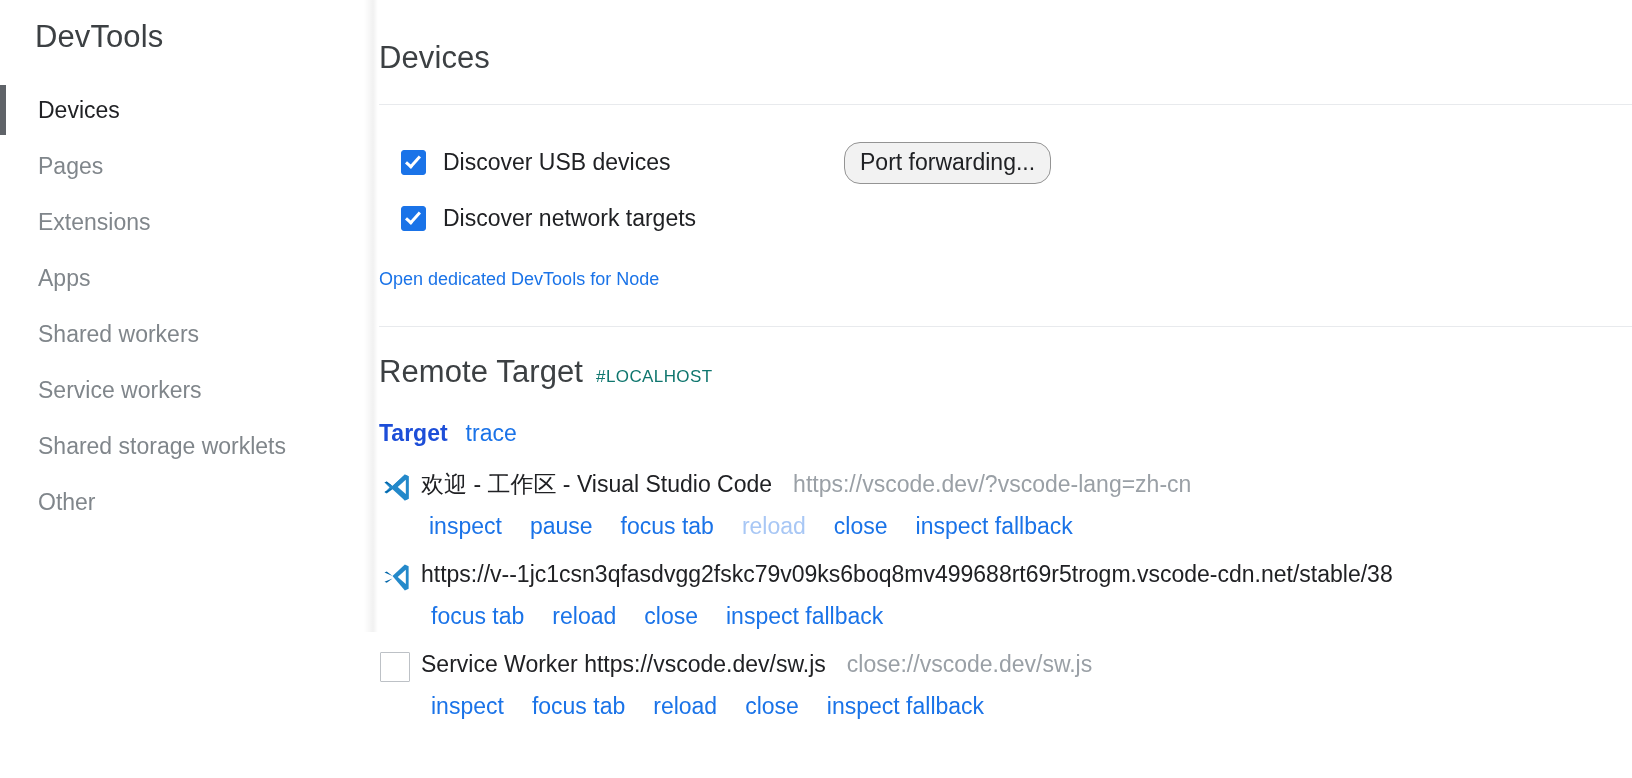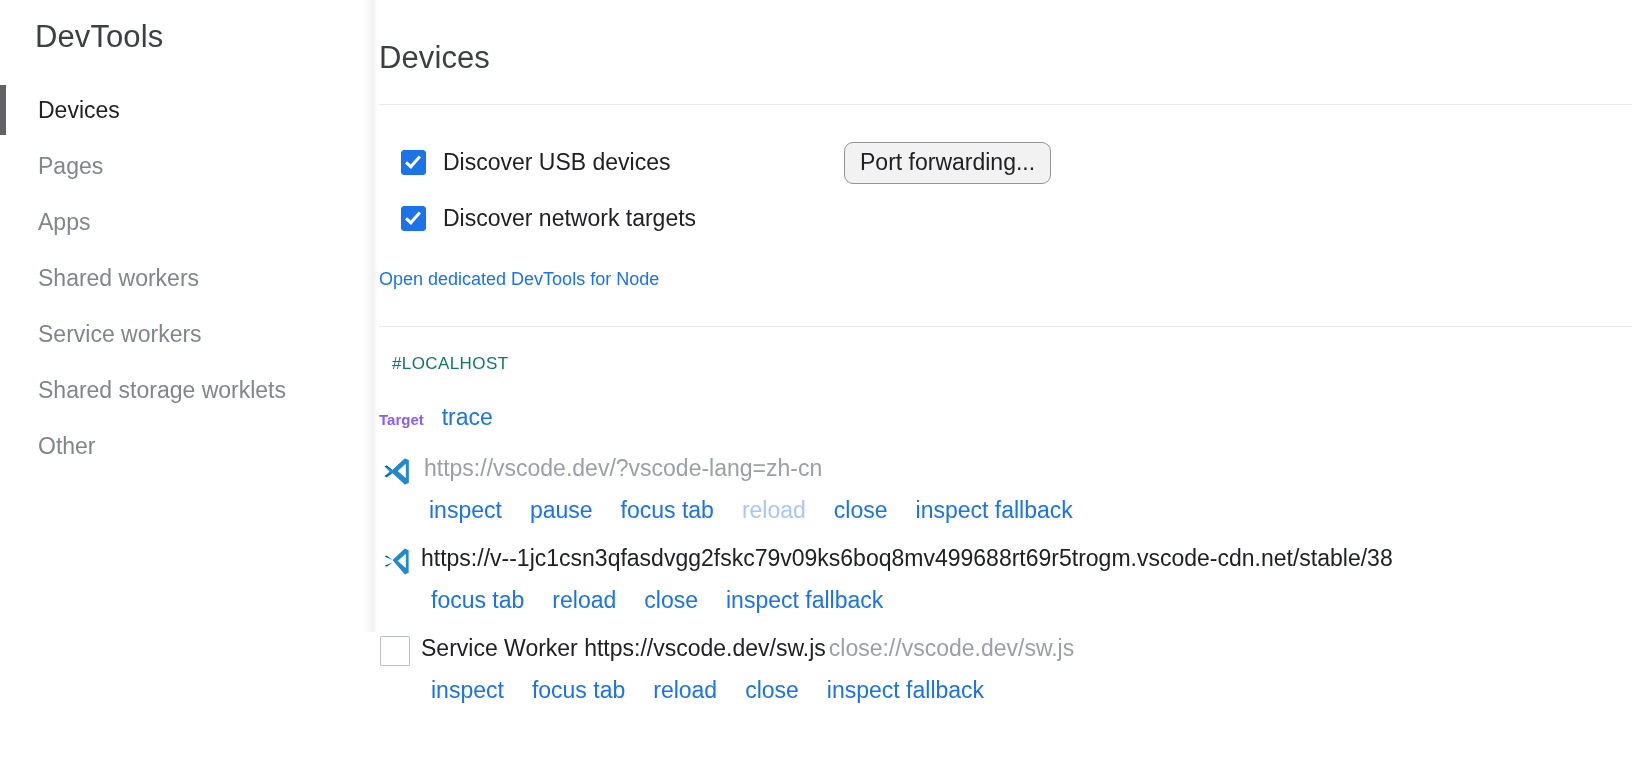--- a/index.html
+++ b/index.html
@@ -151,21 +151,21 @@
     color: #202124;
     white-space: nowrap;
   }
 
   .gbutton {
     font-family: "Liberation Sans", "DejaVu Sans", sans-serif;
     font-size: 23px;
     color: #202124;
     background: #f2f2f2;
     border: 1px solid #949494;
-    border-radius: 9px;
+    border-radius: 16px;
     padding: 6px 15px 8px 15px;
     cursor: pointer;
     line-height: 26px;
   }
 
   .node-link {
     display: inline-block;
     font-size: 18px;
     color: #1a73e8;
     text-decoration: none;
@@ -199,22 +199,22 @@
     letter-spacing: 0.4px;
     font-weight: 400;
   }
 
   .target-head {
     display: flex;
     align-items: baseline;
     padding-top: 30px;
   }
   .target-head-label {
-    font-size: 15px;
-    color: #8b5cf6;
+    font-size: 23px;
+    color: #1d4ed8;
     font-weight: bold;
     text-align: center;
   }
   .target-head-trace {
     margin-left: 18px;
     font-size: 23px;
     color: #1a73e8;
     cursor: pointer;
   }
 
@@ -257,21 +257,21 @@
     align-items: baseline;
     white-space: nowrap;
     font-size: 23px;
     line-height: 30px;
   }
   .target-name {
     color: #202124;
   }
   .target-url {
     color: #9aa0a6;
-    margin-left: 3px;
+    margin-left: 21px;
   }
 
   .target-actions {
     display: flex;
     align-items: baseline;
     white-space: nowrap;
     margin-top: 12px;
     padding-left: 8px;
   }
   .target-actions.indent-sm { padding-left: 10px; }
@@ -296,20 +296,23 @@
 <div id="app">
 
   <nav class="sidebar">
     <div class="sidebar-title">DevTools</div>
     <ul class="sidebar-list">
       <li class="sidebar-item selected">
         <span>Devices</span>
       </li>
       <li class="sidebar-item">
         <span>Pages</span>
+      </li>
+      <li class="sidebar-item">
+        <span>Extensions</span>
       </li>
       <li class="sidebar-item">
         <span>Apps</span>
       </li>
       <li class="sidebar-item">
         <span>Shared workers</span>
       </li>
       <li class="sidebar-item">
         <span>Service workers</span>
       </li>
@@ -349,20 +352,21 @@
       </div>
 
       <a class="node-link">Open dedicated DevTools for Node</a>
     </section>
 
     <div class="hr2"></div>
 
     <section>
 
       <div class="remote-header">
+        <span class="remote-title">Remote Target</span>
         <span class="remote-host">#LOCALHOST</span>
       </div>
 
       <div class="target-head">
         <span class="target-head-label">Target</span>
         <span class="target-head-trace">trace</span>
       </div>
 
       <div class="targets">
 
@@ -374,20 +378,21 @@
               <path d="M26.5 2.6l-13.2 12.2-6.1-4.63-2.4 1.1 5.4 5.32 11.4 10.6 4.9 3.21 4.0-1.9V4.5l-4.0-1.9zm1.0 20.9l-8.6-7.6 8.6-7.6v15.2z" fill="#1070B3" opacity="0.0"></path>
               <path d="M4.8 11.27l2.4-1.1 6.1 4.63L26.5 2.6l4.0 1.9v1.2L13.9 19.05 4.8 11.27z" fill="#0065A9" opacity="0.0"></path>
               <path d="M13.3 14.8L4.8 11.27l2.4-1.1 6.1 4.63z" fill="#0065A9"></path>
               <path d="M13.3 17.6L4.8 21.12l2.4 1.1 6.1-4.62z" fill="#0065A9"></path>
               <path d="M26.5 2.6L13.3 14.8l13.2 15.6 4.0-1.9V4.5z" fill="#2489CA"></path>
               <path d="M27.5 8.3v15.2l-8.6-7.6z" fill="#ffffff"></path>
             </svg>
           </span>
           <div class="target-body">
             <div class="target-line1">
+              <span class="target-name">欢迎 - 工作区 - Visual Studio Code</span>
               <span class="target-url">https://vscode.dev/?vscode-lang=zh-cn</span>
             </div>
             <div class="target-actions">
               <span class="action">inspect</span>
               <span class="action">pause</span>
               <span class="action">focus tab</span>
               <span class="action disabled">reload</span>
               <span class="action">close</span>
               <span class="action">inspect fallback</span>
             </div>

